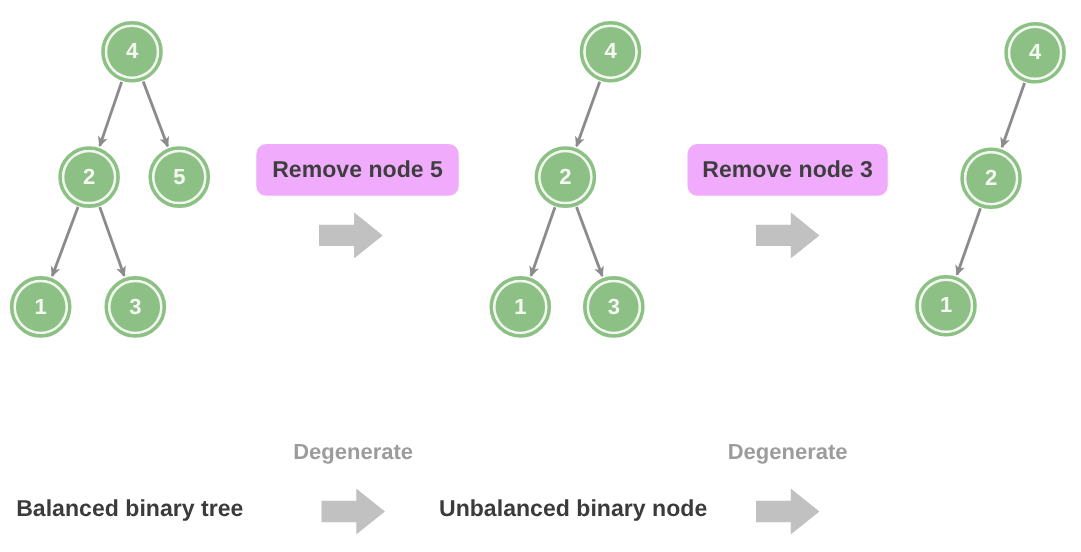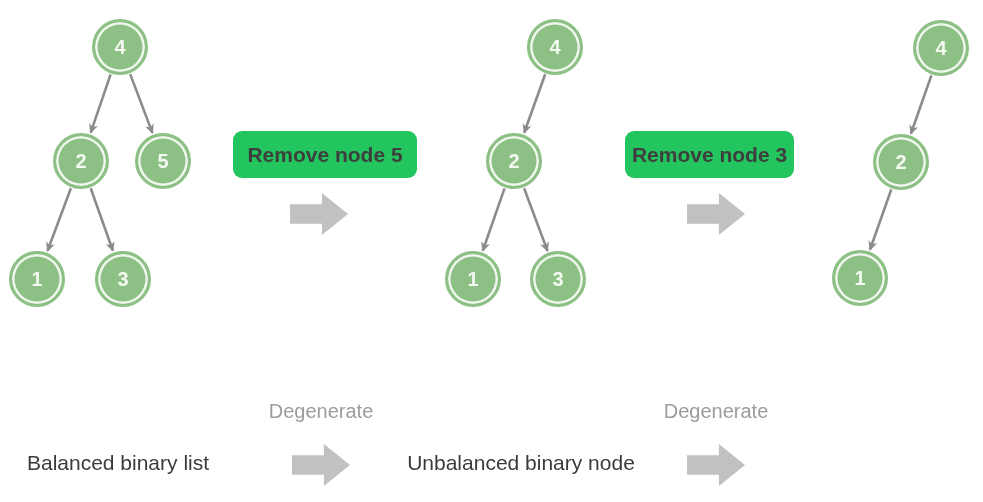--- a/index.html
+++ b/index.html
@@ -12,31 +12,31 @@
   .edges{position:absolute;left:0;top:0;}
   .node{
     position:absolute;width:50px;height:50px;border-radius:50%;
     background:#8cc084;border:3px solid #8cc084;
     box-shadow:inset 0 0 0 2.5px #f1f7ef;
     display:flex;align-items:center;justify-content:center;
     color:#f4f9f2;font-weight:700;font-size:20px;line-height:1;
     user-select:none;
   }
   .badge{
-    position:absolute;background:#22c55e;border-radius:9px;
+    position:absolute;background:#f0abfc;border-radius:9px;
     display:flex;align-items:center;justify-content:center;
     font-weight:700;font-size:21px;color:#3e3e3e;white-space:nowrap;
   }
   .block-arrow{
     position:absolute;width:58px;height:42px;background:#c1c1c1;
     clip-path:polygon(0 27%,55% 27%,55% 0,100% 50%,55% 100%,55% 73%,0 73%);
   }
   .caption{
     position:absolute;transform:translateX(-50%);
-    font-weight:400;font-size:21px;color:#3b3b3b;white-space:nowrap;
+    font-weight:700;font-size:21px;color:#3b3b3b;white-space:nowrap;
   }
   .caption.gray{color:#9c9c9c;font-size:20px;}
 </style>
 </head>
 <body>
 
 <div class="stage">
 
   <svg class="edges" width="983" height="502" viewBox="0 0 983 502">
     <defs>
@@ -90,25 +90,25 @@
       <span>4</span>
     </div>
   <div class="node" style="left:873px;top:134px">
       <span>2</span>
     </div>
   <div class="node" style="left:832px;top:250px">
       <span>1</span>
     </div>
 
   <div class="badge" style="left:233px;top:131px;width:184px;height:47px">Remove node 5</div>
-  <div class="badge" style="left:625px;top:131px;width:169px;height:47px">Remove node 3</div>
+  <div class="badge" style="left:625px;top:131px;width:182px;height:47px">Remove node 3</div>
 
   <div class="block-arrow" style="left:290px;top:193px"></div>
   <div class="block-arrow" style="left:687px;top:193px"></div>
 
-  <div class="caption" style="left:118px;top:451px">Balanced binary list</div>
+  <div class="caption" style="left:118px;top:451px">Balanced binary tree</div>
   <div class="caption gray" style="left:321px;top:400px">Degenerate</div>
   <div class="block-arrow" style="left:292px;top:444px"></div>
   <div class="caption" style="left:521px;top:451px">Unbalanced binary node</div>
   <div class="caption gray" style="left:716px;top:400px">Degenerate</div>
   <div class="block-arrow" style="left:687px;top:444px"></div>
 
 </div>
 
 </body></html>

